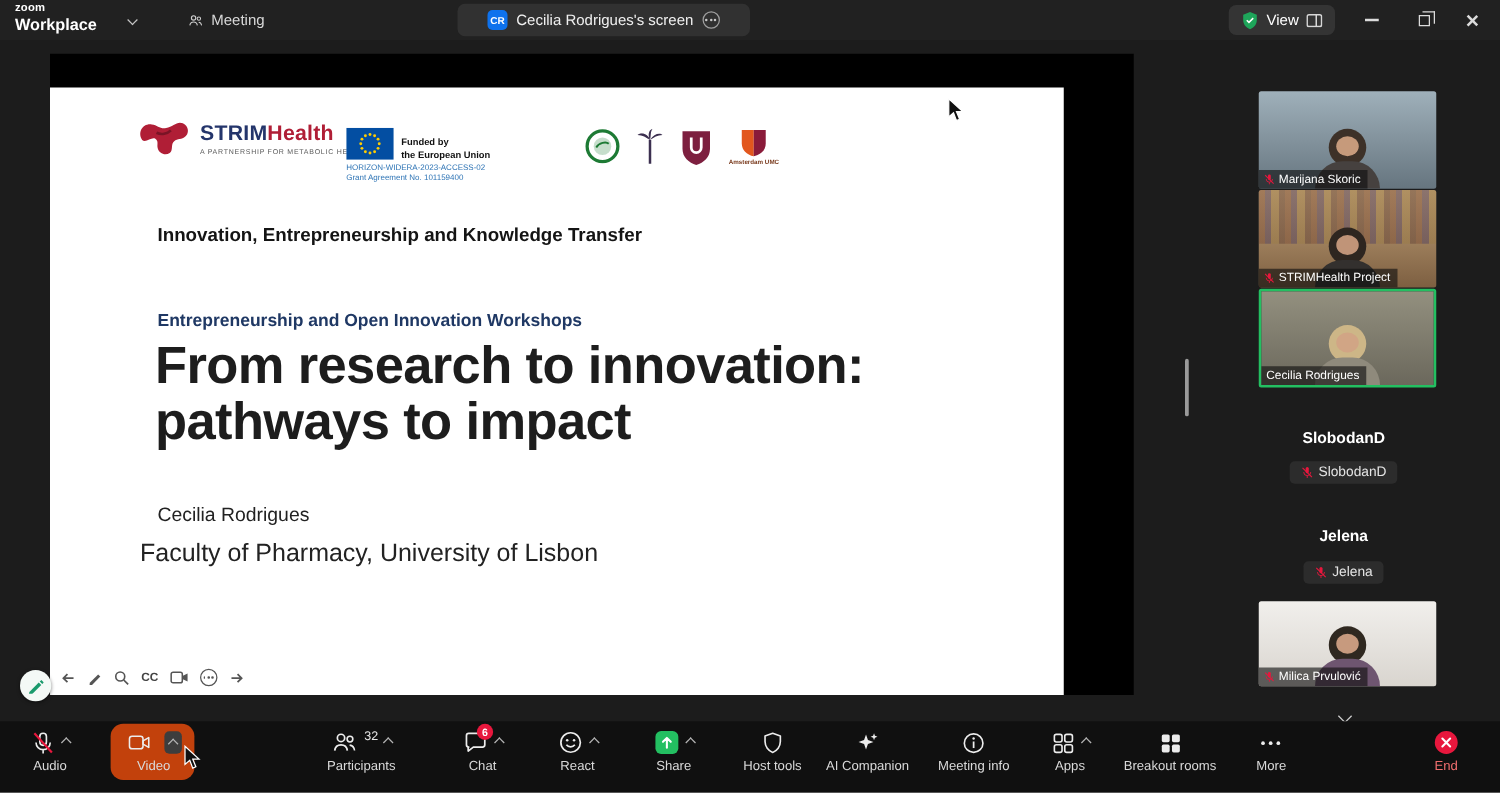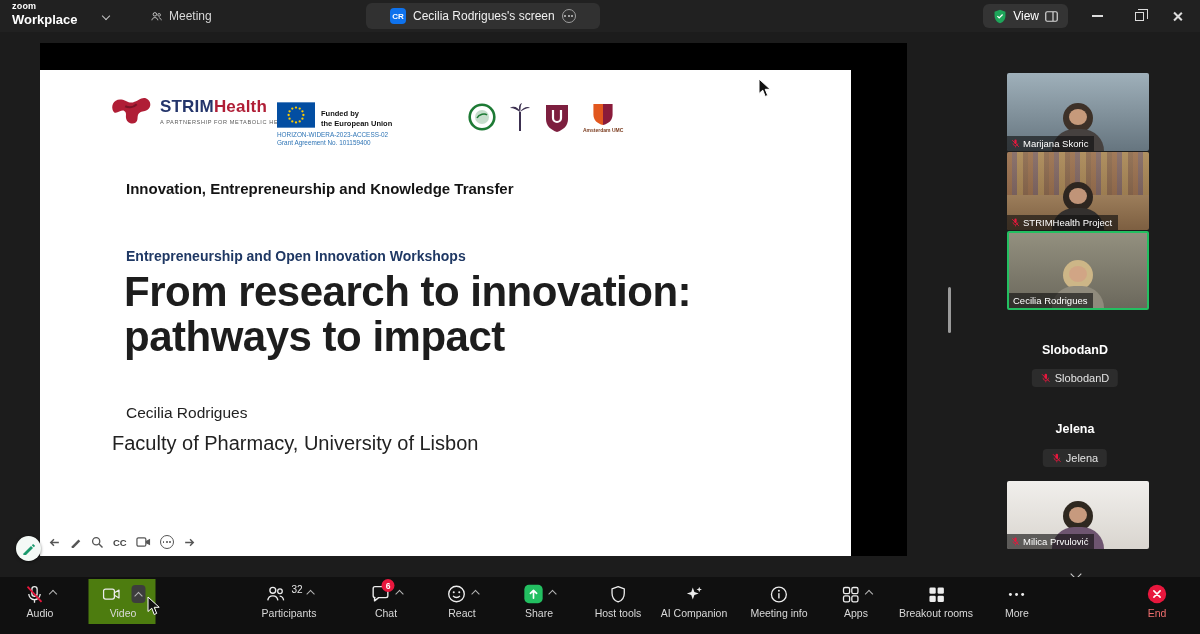--- a/index.html
+++ b/index.html
@@ -81,21 +81,21 @@
   .pill { position:absolute; left:50%; transform:translateX(-50%); background:#2c2c2c; border-radius:4px; padding:3px 9px; display:flex; align-items:center; gap:4px; color:#e4e4e4; font-size:11px; white-space:nowrap; }
   .pill1 { top:337px; } .pill2 { top:417px; }
   .panel-chev { position:absolute; left:118px; top:528px; padding:4px; }
   .panel-chev .chevd { width:8px; height:8px; border-color:#cfcfcf; }
 
   
   .toolbar { position:absolute; left:0; bottom:0; width:1200px; height:57px; background:#101010; z-index:30; }
   .tbi { position:absolute; top:6px; transform:translateX(-50%); display:flex; flex-direction:column; align-items:center; gap:3px; color:#d9d9d9; font-size:10.5px; white-space:nowrap; }
   .icon-row { height:22px; display:flex; align-items:center; gap:5px; position:relative; }
   .tbl { line-height:1; }
-  .tbi.video-active { background:#4d7c0f; border-radius:0; padding:4px 10px 5px 12px; top:2px;justify-content:flex-end; }
+  .tbi.video-active { background:#c2410c; border-radius:10px; padding:4px 10px 5px 12px; top:2px;justify-content:flex-end; }
   .vchev-box { background:#3d3d3d; border-radius:4px; padding:4px 4px 2px 4px; margin-left:4px; }
   .count { font-size:10px; color:#e8e8e8; align-self:flex-start; margin-top:1px; }
   .chat-badge { position:absolute; top:-4px; left:12px; min-width:13px; height:13px; border-radius:7px; background:#E8173D; color:#fff; font-size:8.5px; font-weight:bold; display:flex; align-items:center; justify-content:center; padding:0 3px; }
   .end-label { color:#ef6e6e; }
 
   
   .cursor { position:absolute; z-index:50; }
   .cursor1 { left:758px; top:78px; }
   .cursor2 { left:147px; top:596px; }
 </style>

